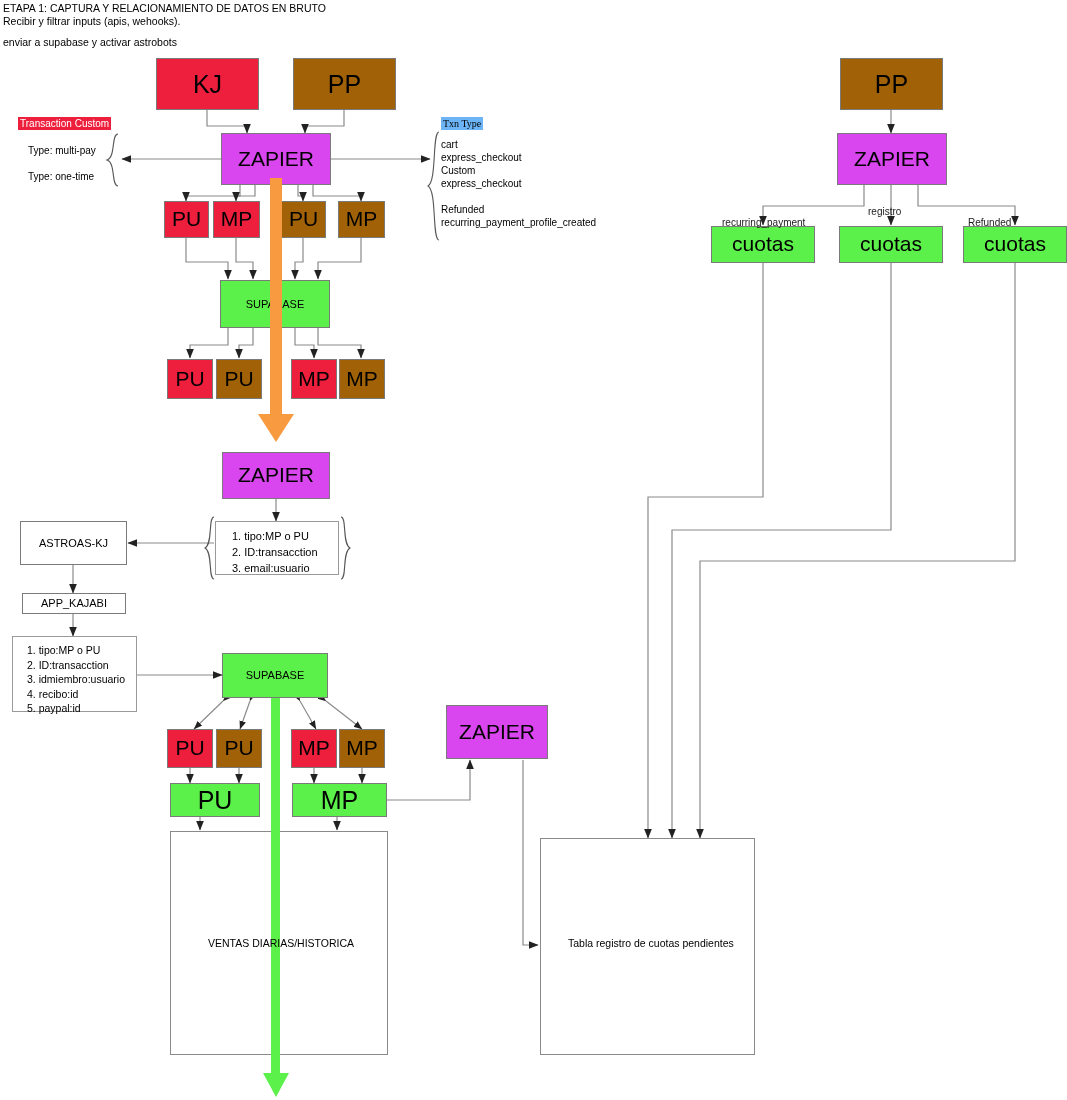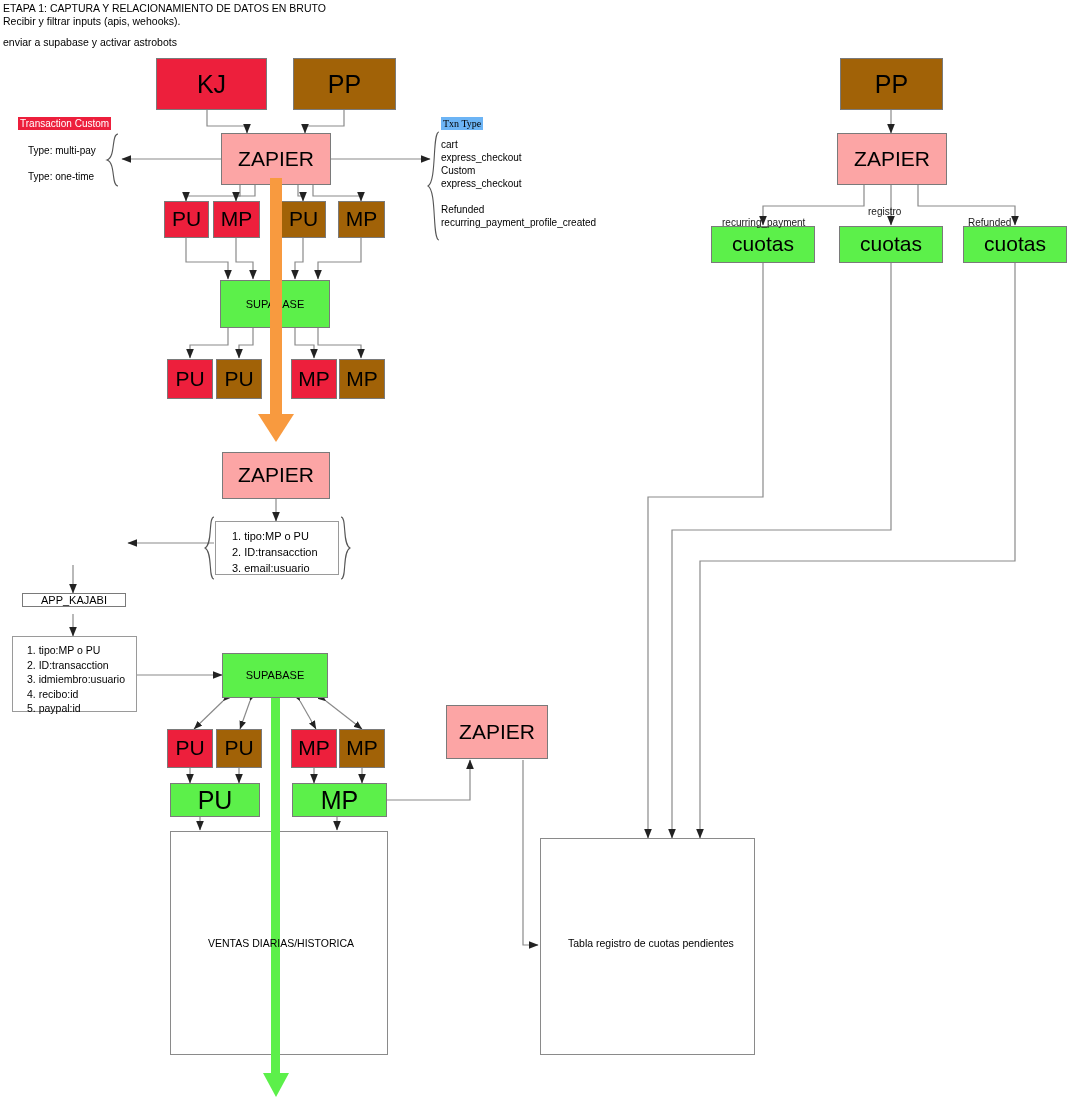--- a/index.html
+++ b/index.html
@@ -31,21 +31,21 @@
     border: 1px solid #7a7a7a;
     display: flex;
     align-items: center;
     justify-content: center;
     text-align: center;
     line-height: 1.15;
     z-index: 3;
   }
   .red    { background: #ED1F3C; }
   .blue   { background: #a16207; }
-  .orange { background: #fca5a5; }
+  .orange { background: #d946ef; }
   .green  { background: #5CF04A; }
   .plain  { background: #ffffff; }
   .t-big   { font-size: 25px; }
   .t-mid   { font-size: 21px; }
   .t-small { font-size: 11px; }
   .head {
     position: absolute;
     left: 3px;
     top: 2px;
     font-size: 10.5px;
@@ -193,21 +193,21 @@
     </g>
   </svg>
 
   <div style="position:absolute;left:270px;top:178px;width:12px;height:240px;background:#F89A3F;z-index:4;"></div>
   <div style="position:absolute;left:258px;top:414px;width:0;height:0;border-left:18px solid transparent;border-right:18px solid transparent;border-top:28px solid #F89A3F;z-index:4;"></div>
 
   <div style="position:absolute;left:271px;top:698px;width:9px;height:357px;background:#5CF04A;z-index:4;"></div>
   <div style="position:absolute;left:271px;top:1055px;width:9px;height:22px;background:#5CF04A;z-index:4;"></div>
   <div style="position:absolute;left:263px;top:1073px;width:0;height:0;border-left:13px solid transparent;border-right:13px solid transparent;border-top:24px solid #5CF04A;z-index:4;"></div>
 
-  <div class="node red t-big" style="left:156px;top:58px;width:111px;height:52px;">KJ</div>
+  <div class="node red t-big" style="left:156px;top:58px;width:103px;height:52px;">KJ</div>
   <div class="node blue t-big" style="left:293px;top:58px;width:103px;height:52px;">PP</div>
 
   <div class="node orange t-mid" style="left:221px;top:133px;width:110px;height:52px;">ZAPIER</div>
 
   <div class="tag tag-red" style="left:18px;top:117px;">Transaction Custom</div>
   <div class="listtxt" style="left:28px;top:144px;">Type: multi-pay
 
 Type: one-time</div>
   <svg class="brace" style="left:105px;top:133px;" width="16" height="54" viewBox="0 0 16 54">
     <path d="M13,1 C6,1 11,24 2,27 C11,30 6,53 13,53" stroke="#555" fill="none" stroke-width="1.1"></path>
@@ -242,22 +242,23 @@
   <div class="datalist" style="left:215px;top:521px;width:124px;height:54px;padding-left:16px;">1. tipo:MP o PU
 2. ID:transacction
 3. email:usuario</div>
   <svg class="brace" style="left:204px;top:516px;" width="12" height="64" viewBox="0 0 12 64">
     <path d="M10,1 C4,1 9,28 1,32 C9,36 4,63 10,63" stroke="#555" fill="none" stroke-width="1.1"></path>
   </svg>
   <svg class="brace" style="left:339px;top:516px;" width="12" height="64" viewBox="0 0 12 64">
     <path d="M2,1 C8,1 3,28 11,32 C3,36 8,63 2,63" stroke="#555" fill="none" stroke-width="1.1"></path>
   </svg>
 
-
-  <div class="node plain t-small" style="left:22px;top:593px;width:104px;height:14px;">APP_KAJABI</div>
+  <div class="node plain t-small" style="left:20px;top:521px;width:107px;height:44px;">ASTROAS-KJ</div>
+
+  <div class="node plain t-small" style="left:22px;top:593px;width:104px;height:21px;">APP_KAJABI</div>
 
   <div class="datalist" style="left:12px;top:636px;width:125px;height:76px;padding-left:14px;line-height:14.5px;font-size:10.5px;">1. tipo:MP o PU
 2. ID:transacction
 3. idmiembro:usuario
 4. recibo:id
 5. paypal:id</div>
 
   <div class="node green t-small" style="left:222px;top:653px;width:106px;height:45px;">SUPABASE</div>
 
   <div class="node red t-mid" style="left:167px;top:729px;width:46px;height:39px;">PU</div>

